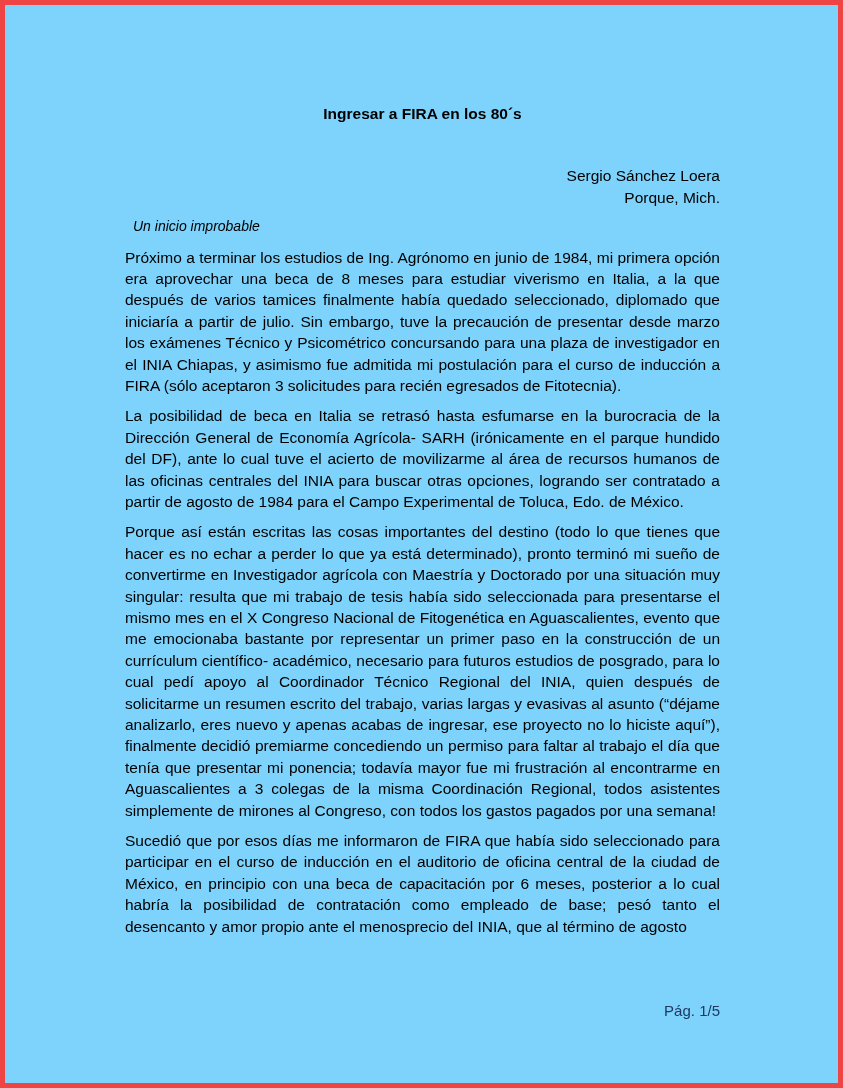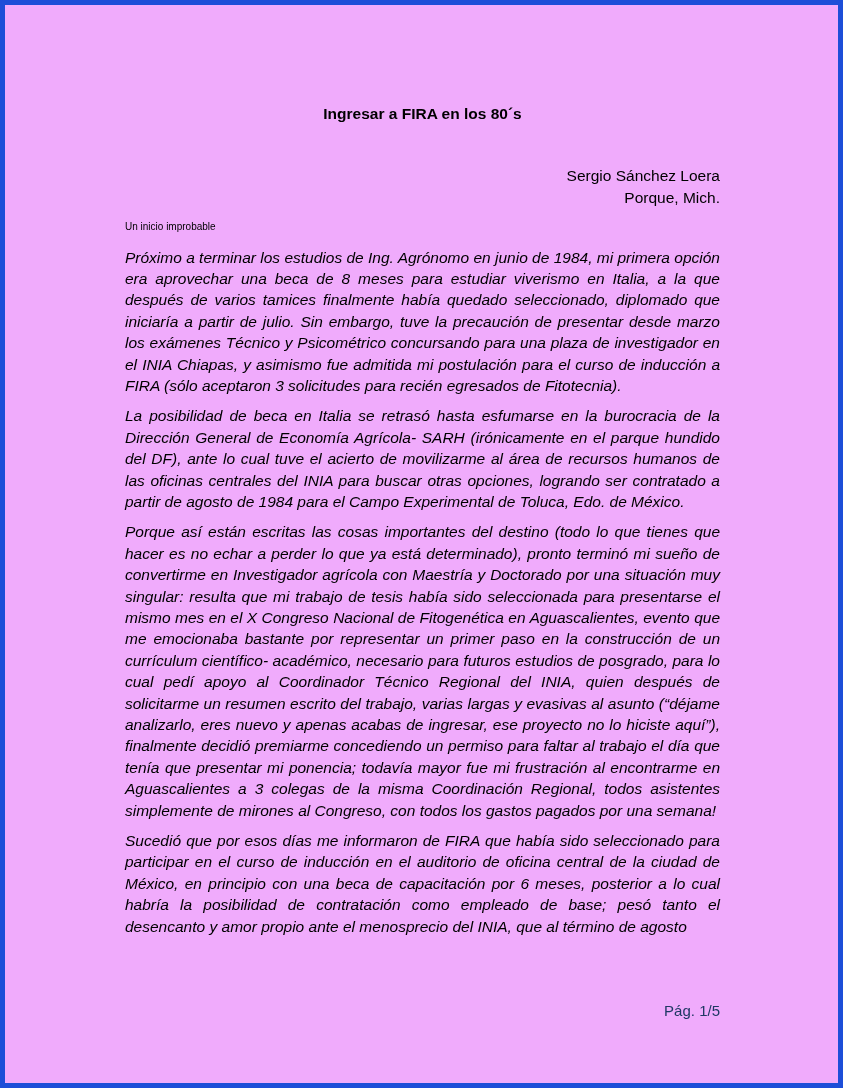--- a/index.html
+++ b/index.html
@@ -5,22 +5,22 @@
   html, body {
     margin: 0;
     padding: 0;
     background: #000;
   }
   .page {
     position: relative;
     width: 843px;
     height: 1088px;
     box-sizing: border-box;
-    background: #f0abfc;
-    border: 5px solid #1d4ed8;
+    background: #7dd3fc;
+    border: 5px solid #ef4444;
     font-family: "Liberation Sans", "DejaVu Sans", sans-serif;
     color: #000000;
     overflow: hidden;
   }
   .content {
     padding: 0 118px 0 120px;
   }
   .doc-title {
     margin: 98px 0 0 0;
     font-size: 15.5px;
@@ -28,32 +28,32 @@
     font-weight: bold;
     text-align: center;
   }
   .byline {
     margin: 41px 0 8px 0;
     text-align: right;
     font-size: 15.5px;
     line-height: 21.5px;
   }
   .section-heading {
-    margin: 7px 0 0 0;
-    font-size: 10px;
+    margin: 7px 0 0 8px;
+    font-size: 14px;
     line-height: 21.5px;
     font-weight: normal;
     text-align: left;
+    font-style: italic;
   }
   p.body-par {
     margin: 9px 0 0 0;
     font-size: 15.5px;
     line-height: 21.4px;
     text-align: justify;
-    font-style: italic;
   }
   .footer {
     position: absolute;
     right: 118px;
     bottom: 62px;
     font-size: 15px;
     line-height: 20px;
     color: #1F3864;
   }
 </style>

